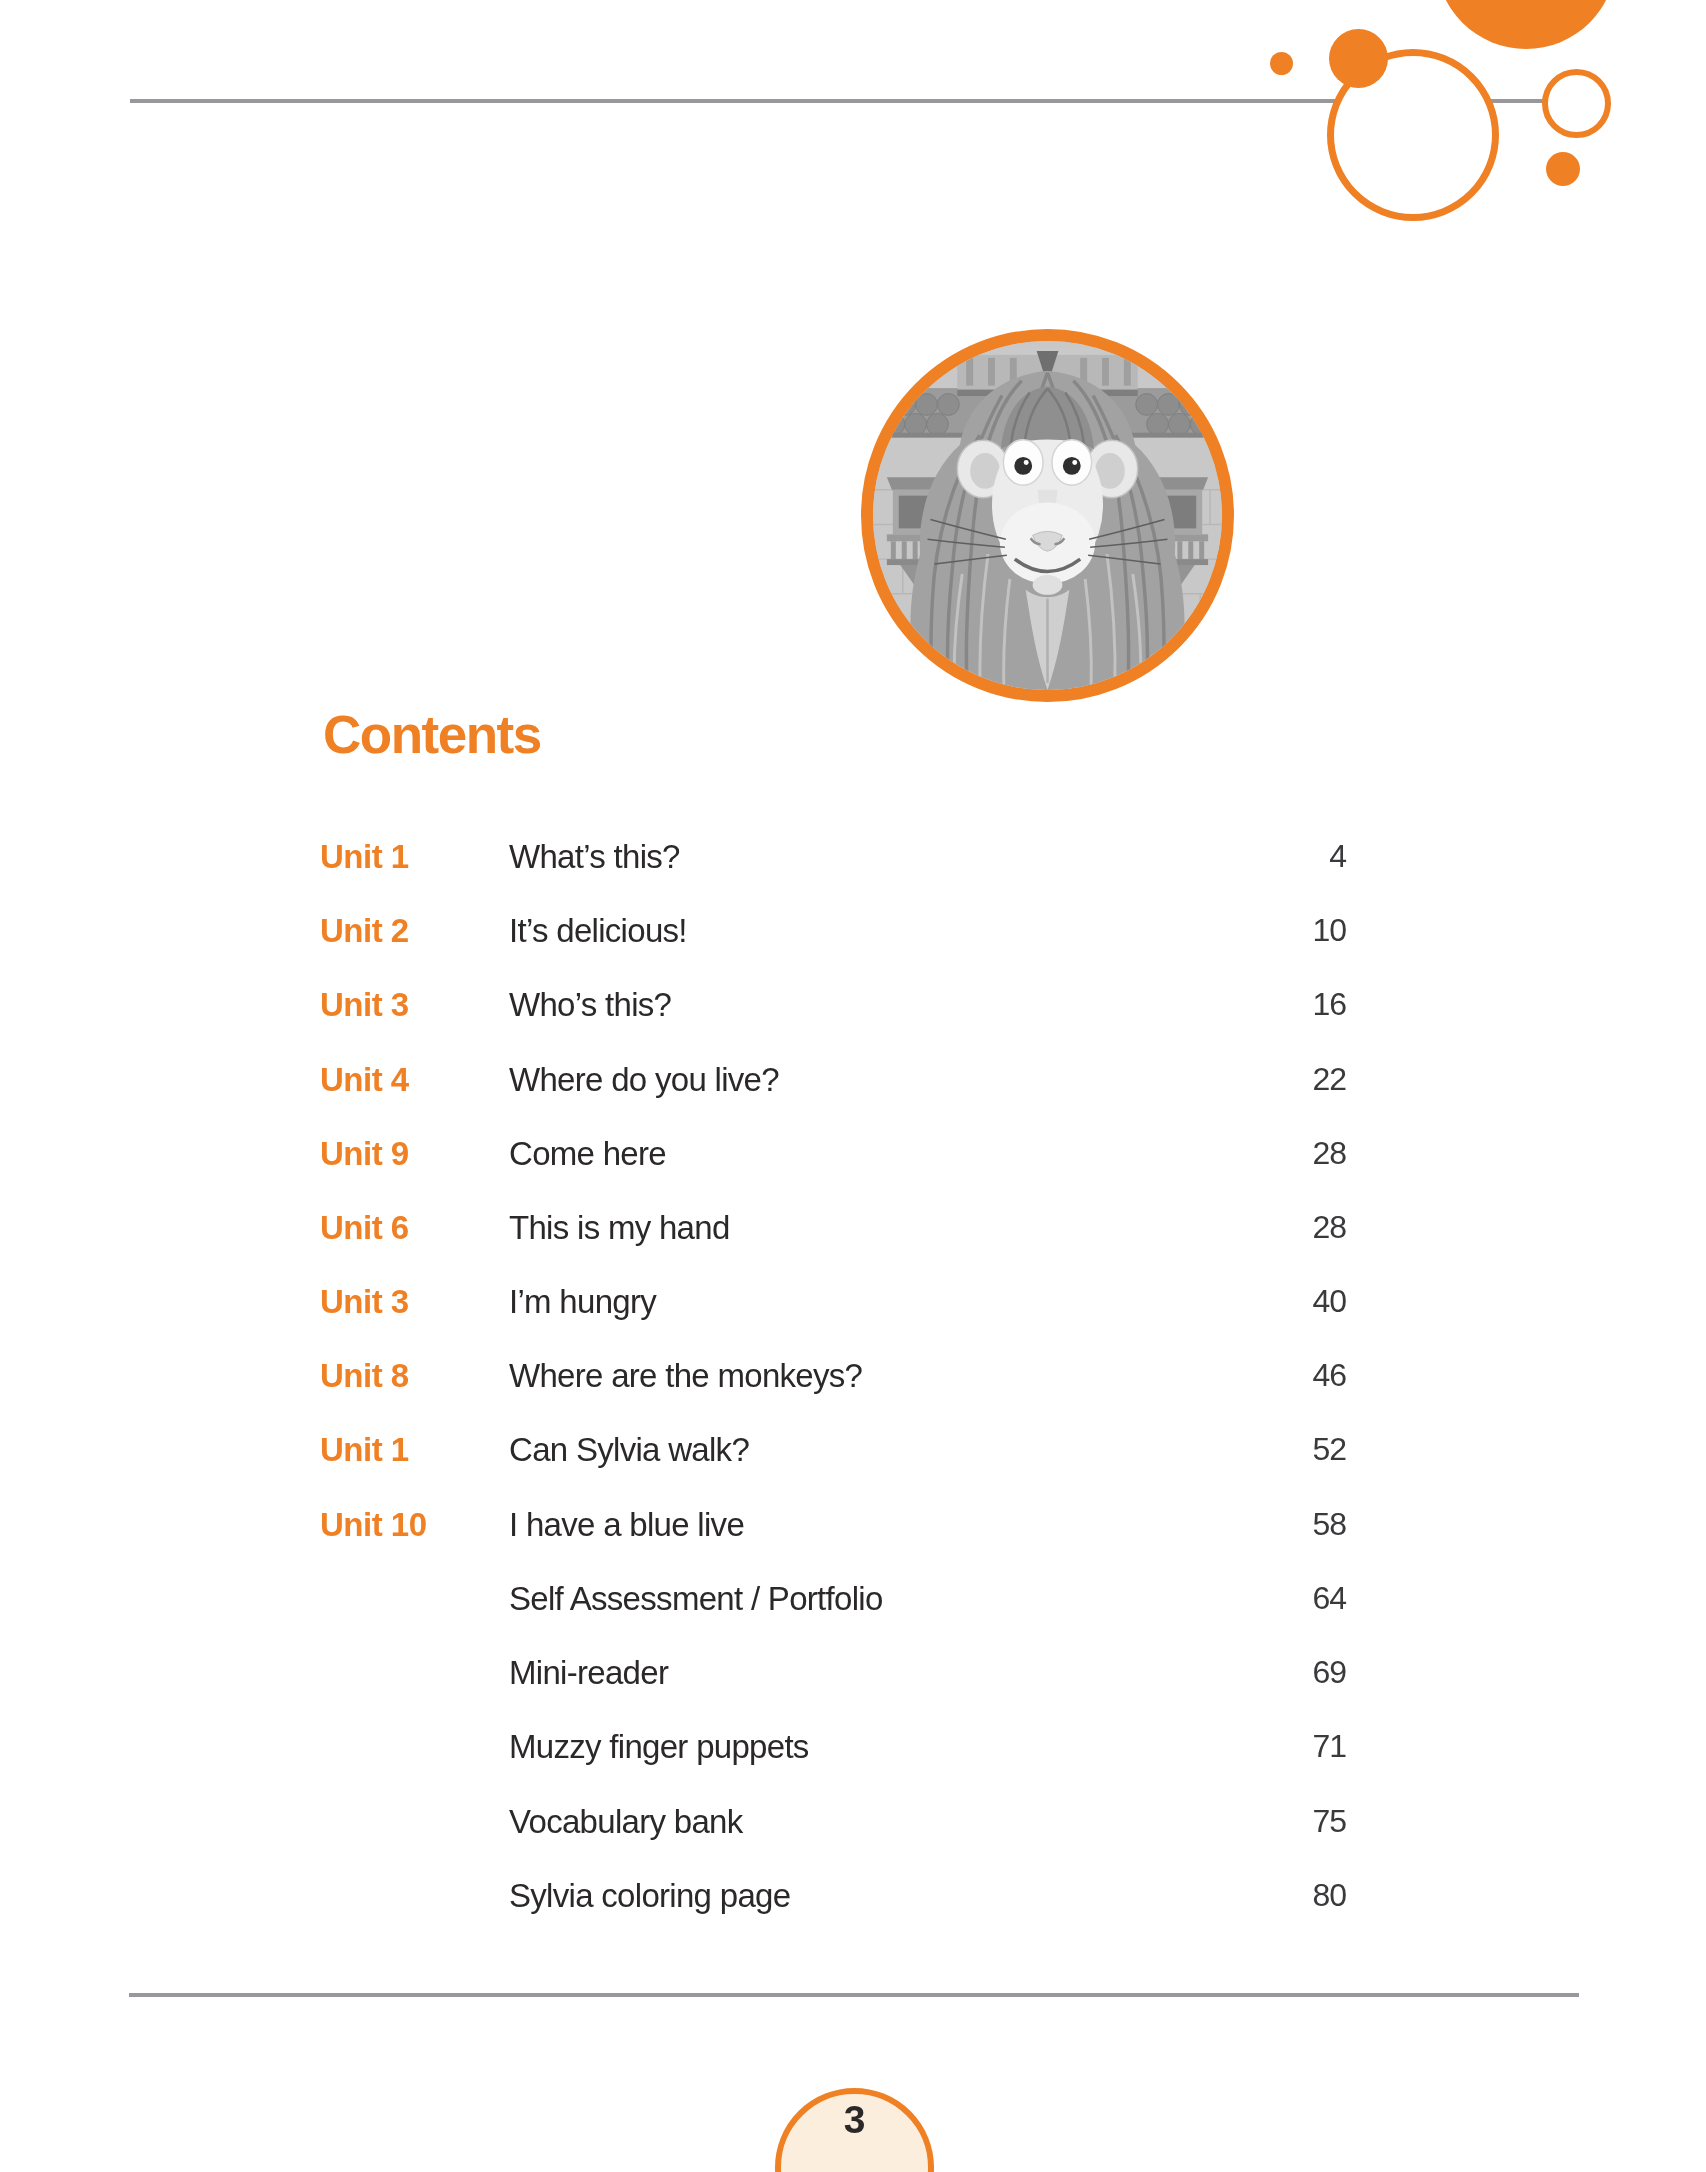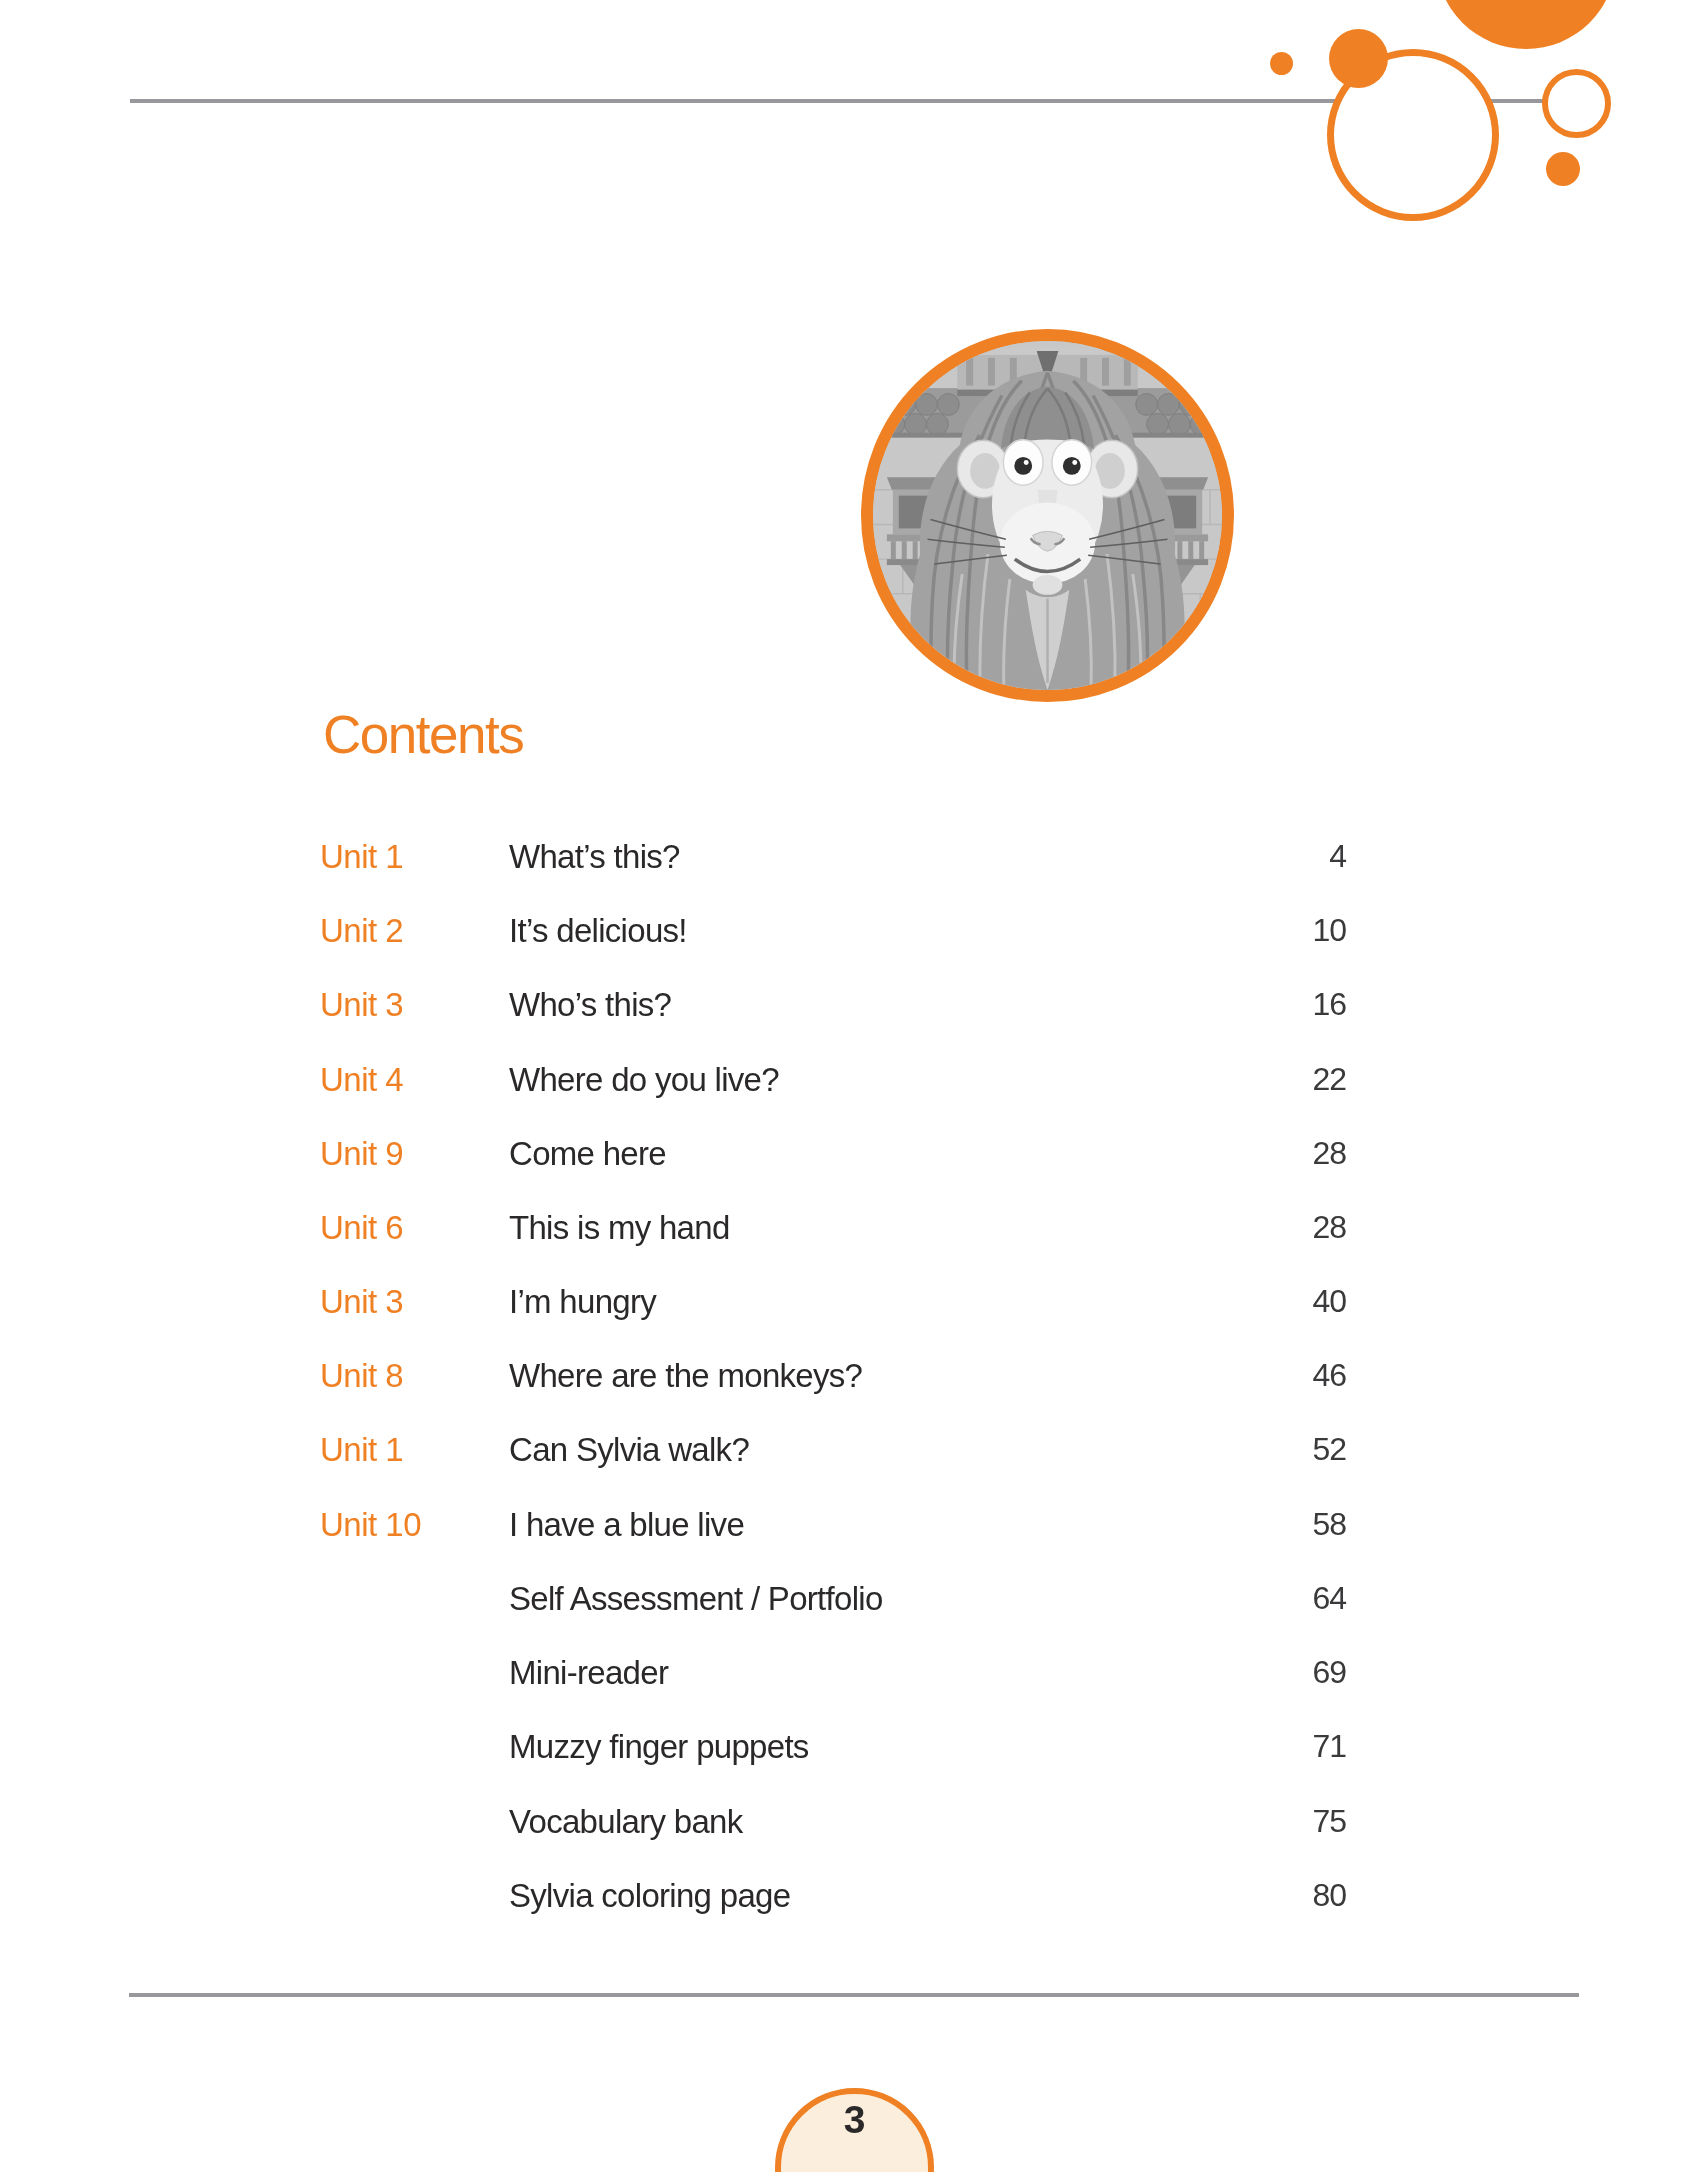--- a/index.html
+++ b/index.html
@@ -31,27 +31,27 @@
     position:absolute;left:861px;top:329px;
     width:349px;height:349px;
     border:12.4px solid #EF8023;border-radius:50%;
     overflow:hidden;background:#c8c8c8;
   }
   #lion-circle svg{display:block;}
 
   
   #contents-title{
     position:absolute;left:323px;top:708px;
-    font-size:53px;font-weight:normal;line-height:1;
+    font-size:53px;font-weight:bold;line-height:1;
     letter-spacing:-1.5px;color:#EF8023;white-space:nowrap;
   }
 
   
   .toc-row{position:absolute;left:0;width:1707px;height:35px;font-size:33px;line-height:33px;white-space:nowrap;}
-  .toc-label{position:absolute;left:320px;font-weight:normal;color:#EF8023;letter-spacing:-0.5px;}
+  .toc-label{position:absolute;left:320px;font-weight:bold;color:#EF8023;letter-spacing:-0.5px;}
   .toc-title{position:absolute;left:509px;font-weight:normal;color:#2B2829;letter-spacing:-0.7px;}
   .toc-page{position:absolute;left:1167px;width:179px;text-align:right;font-weight:normal;color:#3A393B;font-size:32px;letter-spacing:-1px;}
   #row-0{top:840px}#row-1{top:914px}#row-2{top:988px}#row-3{top:1063px}#row-4{top:1137px}
   #row-5{top:1211px}#row-6{top:1285px}#row-7{top:1359px}#row-8{top:1433px}#row-9{top:1508px}
   #row-10{top:1582px}#row-11{top:1656px}#row-12{top:1730px}#row-13{top:1805px}#row-14{top:1879px}
 
   
   #footer-circle{
     position:absolute;left:775px;top:2088px;
     width:147px;height:147px;border:6px solid #EF8023;

